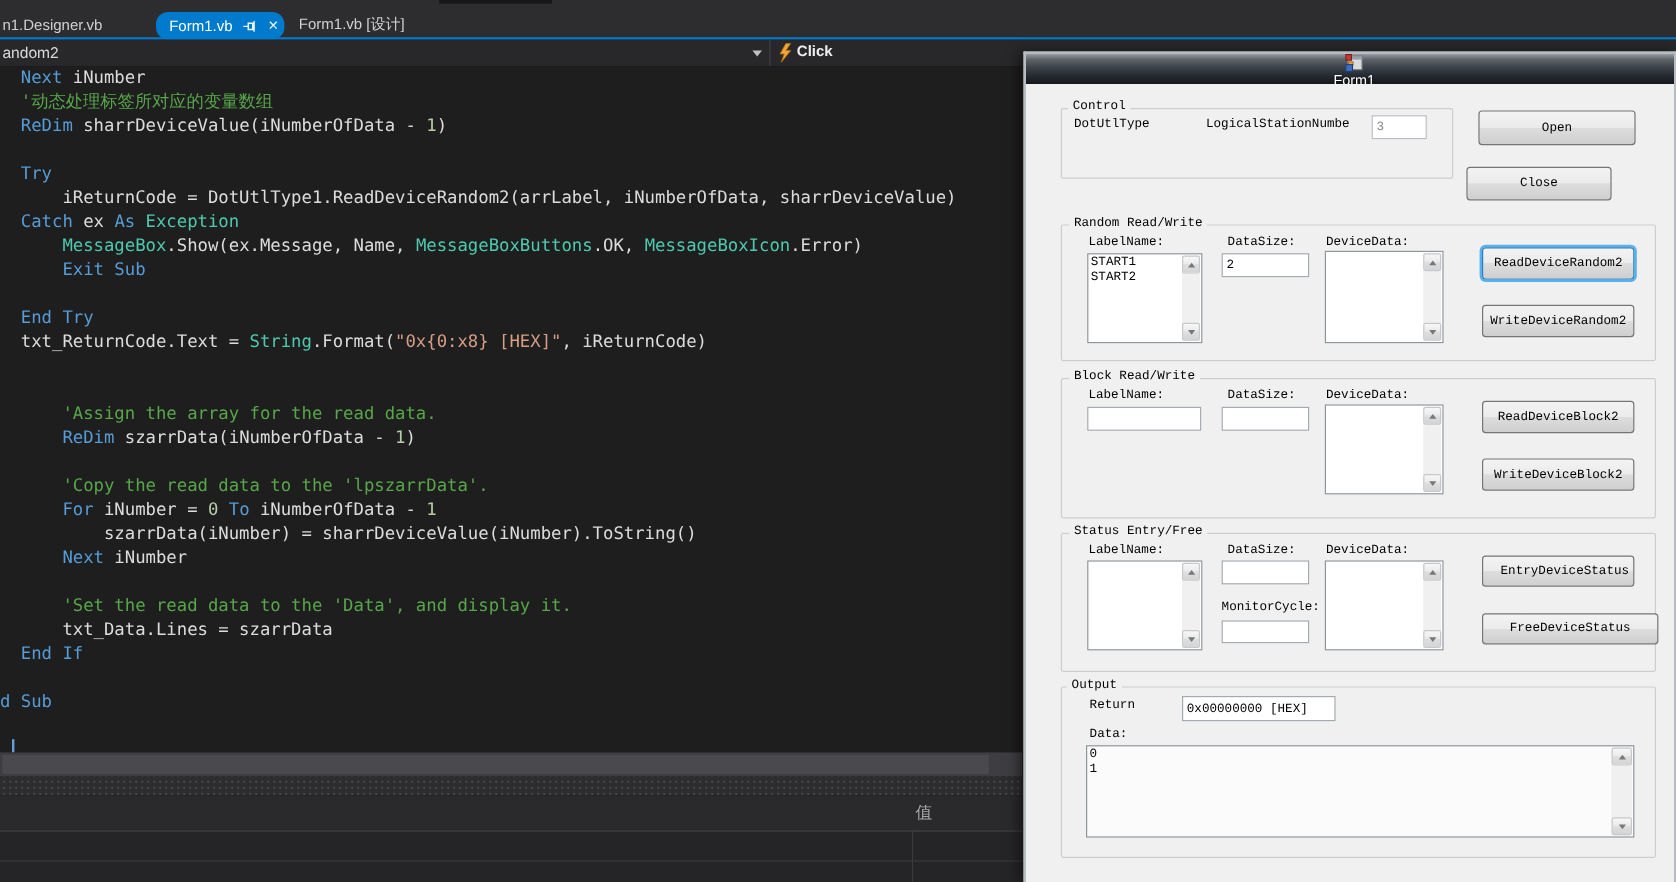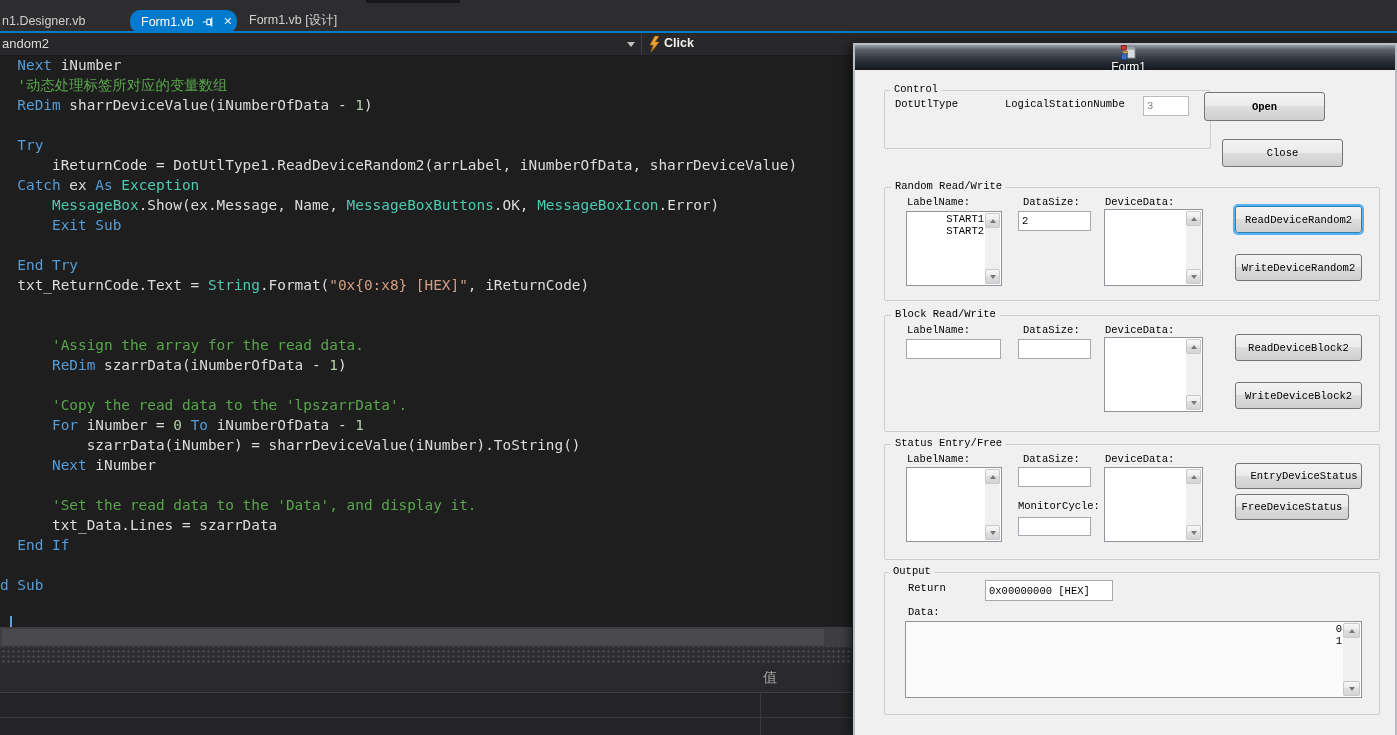--- a/index.html
+++ b/index.html
@@ -54,21 +54,21 @@
   .form-title{margin-left:7px;color:#fff;font-size:12px;
               text-shadow:0 1px 2px rgba(0,0,0,.8);}
   .client{position:relative;width:540px;height:665px;background:#f0f0f0;
           font-family:"Liberation Mono",monospace;font-size:10.5px;color:#000;}
   .grp{position:absolute;border:1px solid #cdcdcd;border-radius:2px;}
   .grp-title{position:absolute;background:#f0f0f0;padding:0 4px;font-size:10.5px;color:#000;z-index:2;}
   .flabel{position:absolute;font-size:10.5px;color:#000;white-space:nowrap;}
   .tbox{position:absolute;border:1px solid #a5aab0;background:#fff;box-sizing:border-box;
         font-family:"Liberation Mono",monospace;font-size:10.5px;color:#000;padding:2px 3px;outline:none;}
   .tbox.dis{color:#838383;border-color:#b9bdc2;}
-  .mbox{position:absolute;border:1px solid #8f959b;background:#fff;box-sizing:border-box;text-align:right;}
+  .mbox{position:absolute;border:1px solid #8f959b;background:#fff;box-sizing:border-box;}
   .mbox-text{position:absolute;left:2px;top:1px;right:17px;bottom:1px;overflow:hidden;
              white-space:pre;font-family:"Liberation Mono",monospace;font-size:10.5px;color:#000;line-height:12px;}
   .vsb{position:absolute;top:1px;right:1px;bottom:1px;width:15px;background:#f0f0f0;
        display:flex;flex-direction:column;justify-content:space-between;}
   .sb-btn{height:15px;background:linear-gradient(#f7f7f7,#ebebeb 45%,#dfdfdf 50%,#d4d4d4);
           border:1px solid #c6c9cc;border-radius:2px;box-sizing:border-box;
           display:flex;align-items:center;justify-content:center;}
   .tri-up{width:0;height:0;border-left:3.5px solid transparent;border-right:3.5px solid transparent;
           border-bottom:4.5px solid #75787c;}
   .tri-down{width:0;height:0;border-left:3.5px solid transparent;border-right:3.5px solid transparent;
@@ -176,21 +176,21 @@
       <span class="form-title">Form1</span>
     </div>
     <div class="client">
 
       <div class="grp" style="left:29px;top:20px;width:325px;height:57px;"></div>
       <span class="grp-title" style="left:35px;top:13px;">Control</span>
       <span class="flabel" style="left:40px;top:28px;">DotUtlType</span>
       <span class="flabel" style="left:150px;top:28px;">LogicalStationNumbe</span>
       <input class="tbox dis" style="left: 288px; top: 26px; width: 46px; height: 20px;" value="3">
 
-      <div class="btn" style="left:349px;top:22px;width:121px;height:29px;font-weight:bold;">Open</div>
+      <div class="btn" style="left:377px;top:22px;width:131px;height:29px;">Open</div>
       <div class="btn" style="left:367px;top:69px;width:121px;height:28px;">Close</div>
 
       <div class="grp" style="left:29px;top:117px;width:494px;height:112px;"></div>
       <span class="grp-title" style="left:36px;top:110px;">Random Read/Write</span>
       <span class="flabel" style="left:52px;top:126px;">LabelName:</span>
       <div class="mbox" style="left:51px;top:141px;width:96px;height:75px;">
         <div class="mbox-text">START1
 START2</div>
         <div class="vsb">
           <span class="sb-btn">
@@ -263,21 +263,21 @@
         <div class="vsb">
           <span class="sb-btn">
               <span class="tri-up"></span>
             </span>
           <span class="sb-btn">
               <span class="tri-down"></span>
             </span>
         </div>
       </div>
       <div class="btn" style="left:380px;top:393px;width:127px;height:26px;padding-left:11px;">EntryDeviceStatus</div>
-      <div class="btn" style="left:380px;top:424px;width:114px;height:26px;">FreeDeviceStatus</div>
+      <div class="btn" style="left:380px;top:441px;width:147px;height:26px;">FreeDeviceStatus</div>
 
       <div class="grp" style="left:29px;top:502px;width:494px;height:141px;"></div>
       <span class="grp-title" style="left:34px;top:495px;">Output</span>
       <span class="flabel" style="left:53px;top:512px;">Return</span>
       <input class="tbox" style="left: 130px; top: 510px; width: 128px; height: 21px;" value="0x00000000 [HEX]">
       <span class="flabel" style="left:53px;top:536px;">Data:</span>
       <div class="mbox" style="left:50px;top:551px;width:457px;height:77px;background:#fbfbfb;">
         <div class="mbox-text" style="right:19px;">0
 1</div>
         <div class="vsb big-sb">

